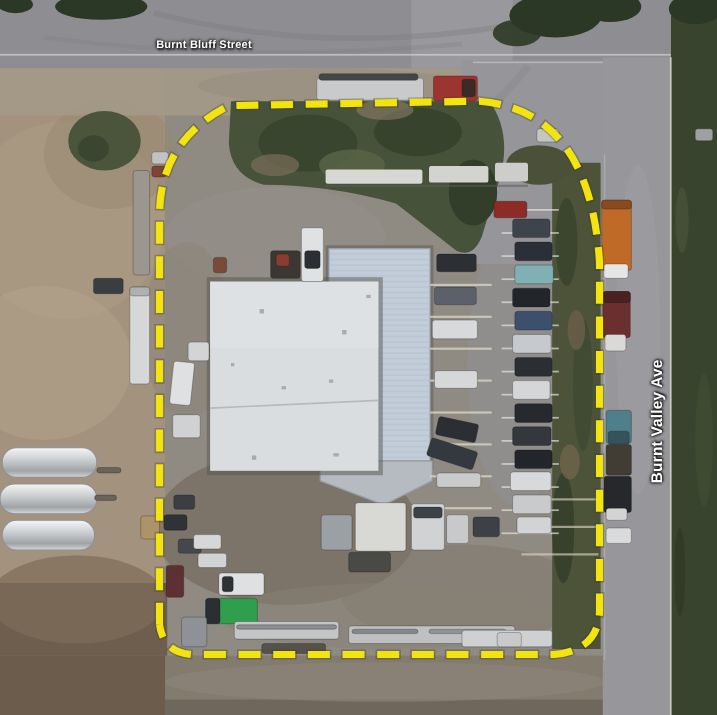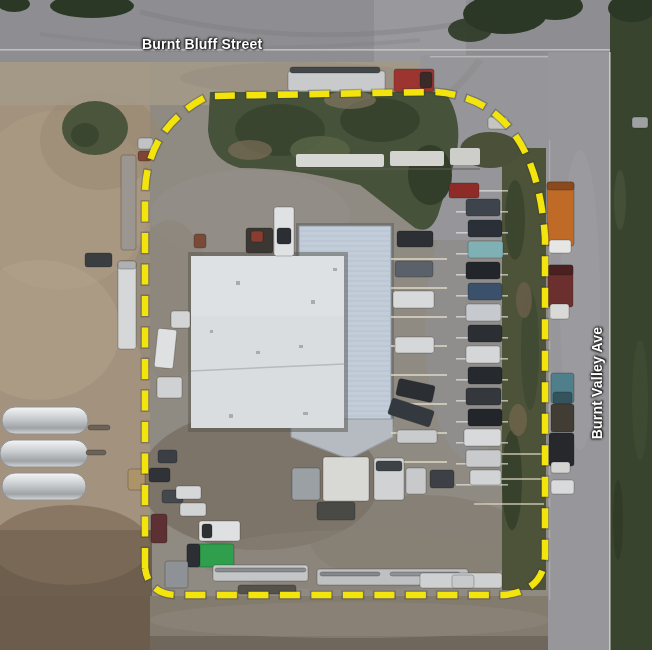--- a/index.html
+++ b/index.html
@@ -1,19 +1,19 @@
 <!DOCTYPE html>
 <html style="--label-color: #ffffff;"><head>
 <meta charset="utf-8">
 <style>
   html,body{margin:0;padding:0;background:#222;}
   .stage{position:relative;width:652px;height:650px;overflow:hidden;
          font-family:"Liberation Sans",sans-serif;background:#8f8a82;}
   .stage svg{position:absolute;left:0;top:0;}
-  .street-label{position:absolute;font-weight:700;font-size:14px;
+  .street-label{position:absolute;font-weight:700;font-size:10px;
     color:var(--label-color,#fff);letter-spacing:.2px;white-space:nowrap;
     text-shadow:0 0 3px rgba(0,0,0,.95),1px 1px 2px rgba(0,0,0,.85),-1px -1px 2px rgba(0,0,0,.6);}
   .street-label.top{left:142px;top:36px;}
   .street-label.right{left:597px;top:383px;font-size:14px;
     transform:translate(-50%,-50%) rotate(-90deg);}
 </style>
 </head>
 <body>
 
 <div class="stage">

